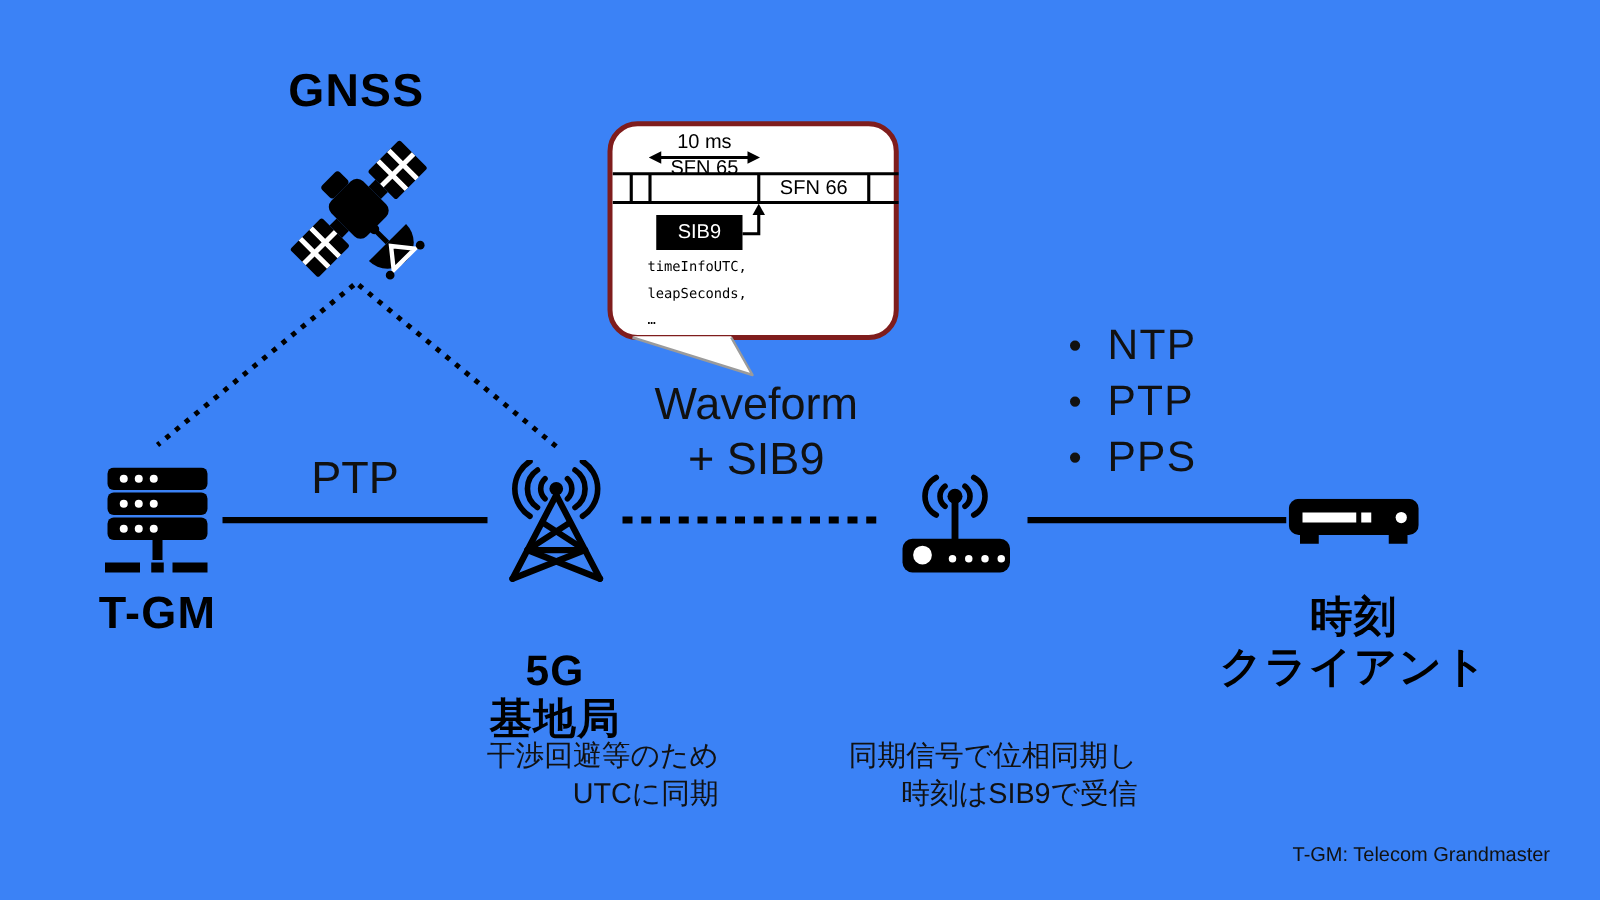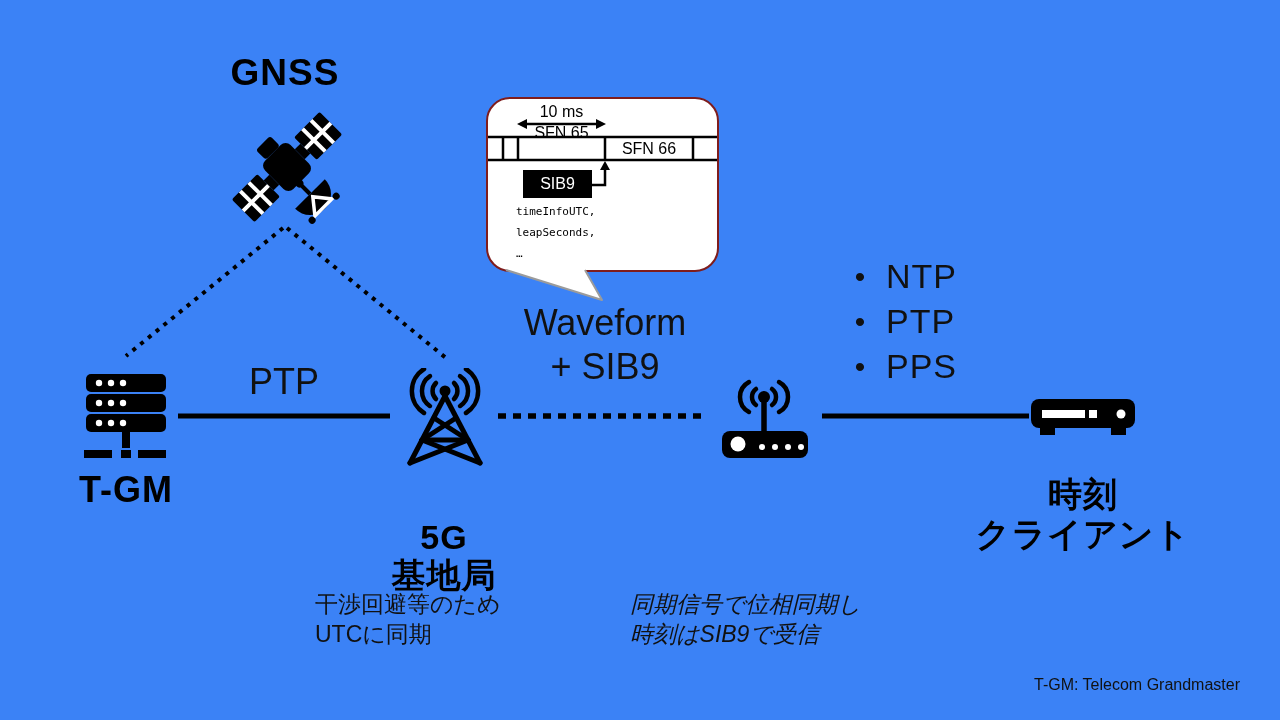--- a/index.html
+++ b/index.html
@@ -4,28 +4,28 @@
 <style>
   html,body{margin:0;padding:0;background:#fff;}
   #canvas{
     position:relative;width:1280px;height:720px;background:#3b82f6;overflow:hidden;
     font-family:"Liberation Sans","DejaVu Sans",sans-serif;color:#000;
   }
   .abs{position:absolute;}
   .ctr{text-align:center;}
   .node-label{font-weight:bold;font-size:34px;line-height:38px;text-align:center;letter-spacing:1px;}
   .link-label{font-size:36px;line-height:44px;text-align:center;color:#111;}
-  .note{font-size:23px;line-height:30px;text-align:left;color:#111;}
+  .note{font-size:23px;line-height:30px;text-align:right;color:#111;}
   .bullet-row{display:flex;align-items:center;height:45px;font-size:34px;color:#111;}
   .bullet-row .bullet{width:36px;text-align:center;font-size:30px;}
   .bullet-row .blabel{margin-left:8px;letter-spacing:1px;}
   
   .callout{
     position:absolute;left:486px;top:97px;width:233px;height:175px;
-    border:2px solid #7f1d1d;border-radius:24px;background:#fff;box-sizing:border-box;
+    border:4px solid #7f1d1d;border-radius:24px;background:#fff;box-sizing:border-box;
   }
   .callout .txt{position:absolute;font-size:16px;line-height:22px;}
   .mono{font-family:"DejaVu Sans Mono","Liberation Mono",monospace;font-size:11px;line-height:21px;}
   .sib-box{
     position:absolute;left:35px;top:71px;width:69px;height:28px;background:#000;color:#fff;
     font-size:16px;line-height:28px;text-align:center;
   }
   svg{display:block;}
 </style>
 </head>
@@ -193,20 +193,20 @@
   <svg class="abs" style="left:480px;top:265px;" width="140" height="45" viewBox="0 0 140 45">
     <polygon points="26,4 122,35 105,4" fill="#fff"></polygon>
     <path d="M26,5 L122,35 L105,5" fill="#fff" stroke="#9b9b9b" stroke-width="2" stroke-linejoin="round"></path>
   </svg>
 
   <div class="abs" style="left:315px;top:589px;width:260px;">
     <div class="note">干渉回避等のため</div>
     <div class="note">UTCに同期</div>
   </div>
 
-  <div class="abs" style="left:630px;top:589px;width:280px;font-style:italic;">
+  <div class="abs" style="left:630px;top:589px;width:280px;">
     <div class="note">同期信号で位相同期し</div>
     <div class="note">時刻はSIB9で受信</div>
   </div>
 
   <div class="abs" style="left:940px;top:676px;width:300px;font-size:16px;text-align:right;color:#111;">T-GM: Telecom Grandmaster</div>
 
 </div>
 
 </body></html>

